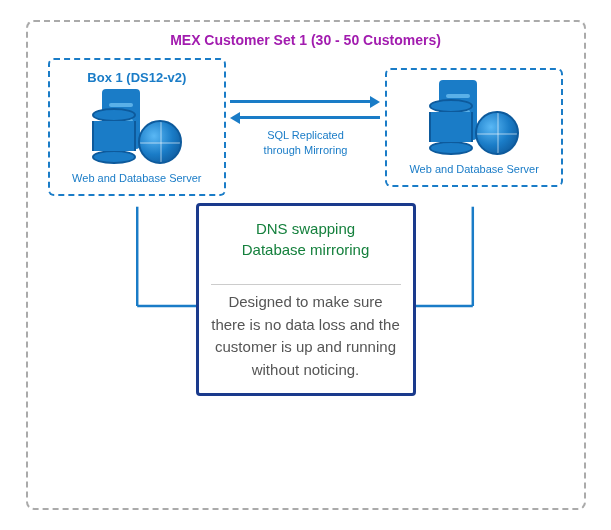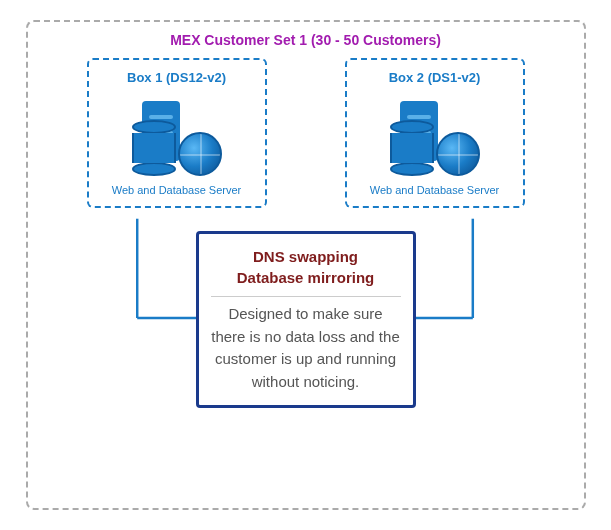--- a/index.html
+++ b/index.html
@@ -47,21 +47,21 @@
       display: flex;
       flex-direction: column;
       align-items: center;
       background: #fff;
     }
 
     .box-title {
       font-size: 13px;
       font-weight: bold;
       color: #1a7cc7;
-      margin-bottom: 16px;
+      margin-bottom: 4px;
     }
 
     .server-icon {
       position: relative;
       width: 90px;
       height: 75px;
       display: flex;
       align-items: flex-end;
       justify-content: center;
     }
@@ -220,24 +220,24 @@
       border-radius: 4px;
       background: #fff;
       padding: 12px;
       text-align: center;
       position: relative;
       margin-top: 50px;
     }
 
     .bottom-box-title {
       font-size: 15px;
-      font-weight: bold;
-      color: #7f1d1d;
+      font-weight: normal;
+      color: #15803d;
       line-height: 1.4;
-      margin-bottom: 8px;
+      margin-bottom: 24px;
     }
 
     .bottom-box-divider {
       border: none;
       border-top: 1px solid #ccc;
       margin: 6px 0;
     }
 
     .bottom-box-text {
       font-size: 15px;
@@ -279,23 +279,34 @@
 
         <div class="db-cylinder" style="right:46px; bottom: 0;">
           <div class="db-top"></div>
           <div class="db-body"></div>
           <div class="db-bottom"></div>
         </div>
       </div>
       <div class="box-label">Web and Database Server</div>
     </div>
 
+    <div class="arrow-section">
+      <div class="arrow-row">
+        <div class="arrow-line"></div>
+        <div class="arrow-head-right"></div>
+      </div>
+      <div style="height:4px;"></div>
+      <div class="arrow-row">
+        <div class="arrow-head-left"></div>
+        <div class="arrow-line"></div>
+      </div>
+      <div class="arrow-label">SQL Replicated<br>through Mirroring</div>
+    </div>
 
     <div class="box">
-      <div class="box-title">Box 2 (DS1-v2)</div>
       <div class="server-icon">
         <div class="server-tower">
           <div class="server-tower-slot"></div>
           <div class="server-tower-slot"></div>
           <div class="server-tower-slot"></div>
           <div class="server-tower-light"></div>
         </div>
         <div class="globe"></div>
         <div class="db-cylinder" style="right:46px; bottom:0;">
           <div class="db-top"></div>

